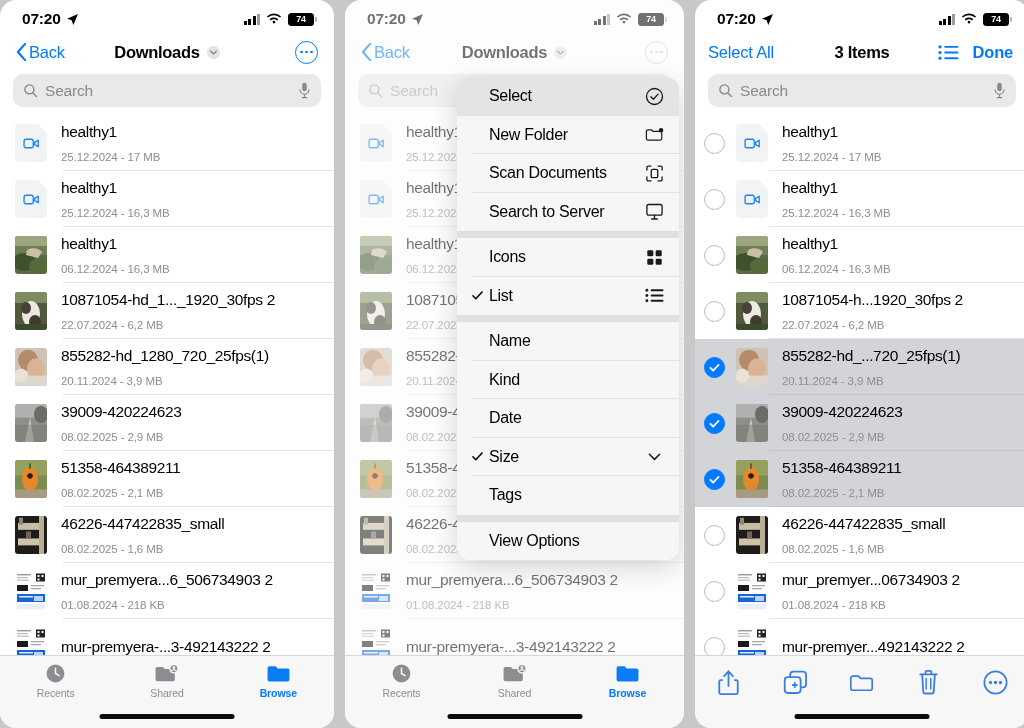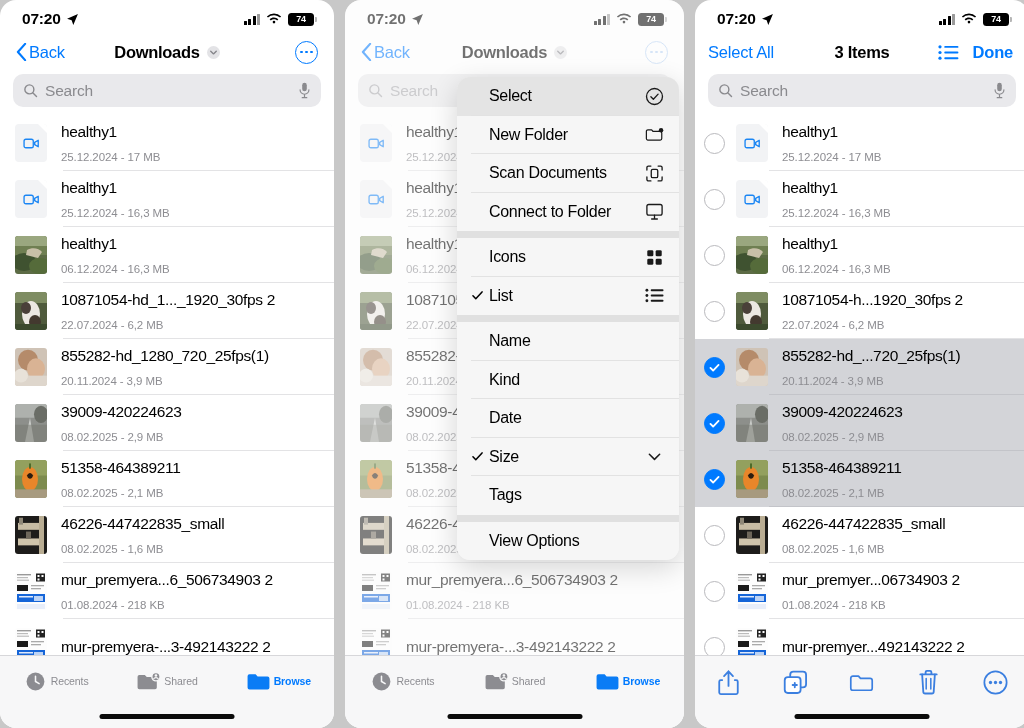--- a/index.html
+++ b/index.html
@@ -116,21 +116,21 @@
 
   
   .art { width:100%; height:100%; display:block; }
 
   
   .tabbar {
     position:absolute; left:0; right:0; bottom:0; height:73px;
     background:#f7f7f8; border-top:1px solid #d7d7da;
   }
   .tabs { display:flex; height:50px; }
-  .tab { flex:1; display:flex; flex-direction:row; align-items:center; justify-content:center; gap:3px; cursor:pointer; }
+  .tab { flex:1; display:flex; flex-direction:column; align-items:center; justify-content:center; gap:3px; cursor:pointer; }
   .tab svg { width:25px; height:21px; }
   .tab span { font-size:10.5px; color:#8c8c91; letter-spacing:-.1px; }
   .tab.active span { color:#007aff; font-weight:600; }
   .homebar {
     position:absolute; bottom:9px; left:50%; transform:translateX(-50%);
     width:135px; height:5px; border-radius:3px; background:#0b0b0b;
   }
   
   .seltoolbar {
     position:absolute; left:0; right:0; bottom:0; height:73px;
@@ -708,21 +708,21 @@
           <div class="lbl">Scan Documents</div>
           <div class="mico">
             <svg viewBox="0 0 20 20">
               <path d="M2 6.4V3.8A1.6 1.6 0 013.6 2.2h2.6M13.8 2.2h2.6A1.6 1.6 0 0118 3.8v2.6M18 13.6v2.6a1.6 1.6 0 01-1.6 1.6h-2.6M6.2 17.8H3.6A1.6 1.6 0 012 16.2v-2.6" stroke="#1a1a1a" stroke-width="1.4" fill="none" stroke-linecap="round"></path>
               <rect x="6.6" y="5.6" width="6.8" height="8.8" rx="1.6" stroke="#1a1a1a" stroke-width="1.4" fill="none"></rect>
             </svg>
           </div>
         </div>
         <div class="mi nolin">
           <div class="chk"></div>
-          <div class="lbl">Connect to Folder</div>
+          <div class="lbl">Search to Server</div>
           <div class="mico">
             <svg viewBox="0 0 20 20">
               <rect x="2" y="2.6" width="16" height="11.2" rx="2" stroke="#1a1a1a" stroke-width="1.4" fill="none"></rect>
               <path d="M10 13.8v4M7 17.9h6" stroke="#1a1a1a" stroke-width="1.4" stroke-linecap="round"></path>
             </svg>
           </div>
         </div>
         <div class="msep"></div>
         <div class="mi">
           <div class="chk"></div>

